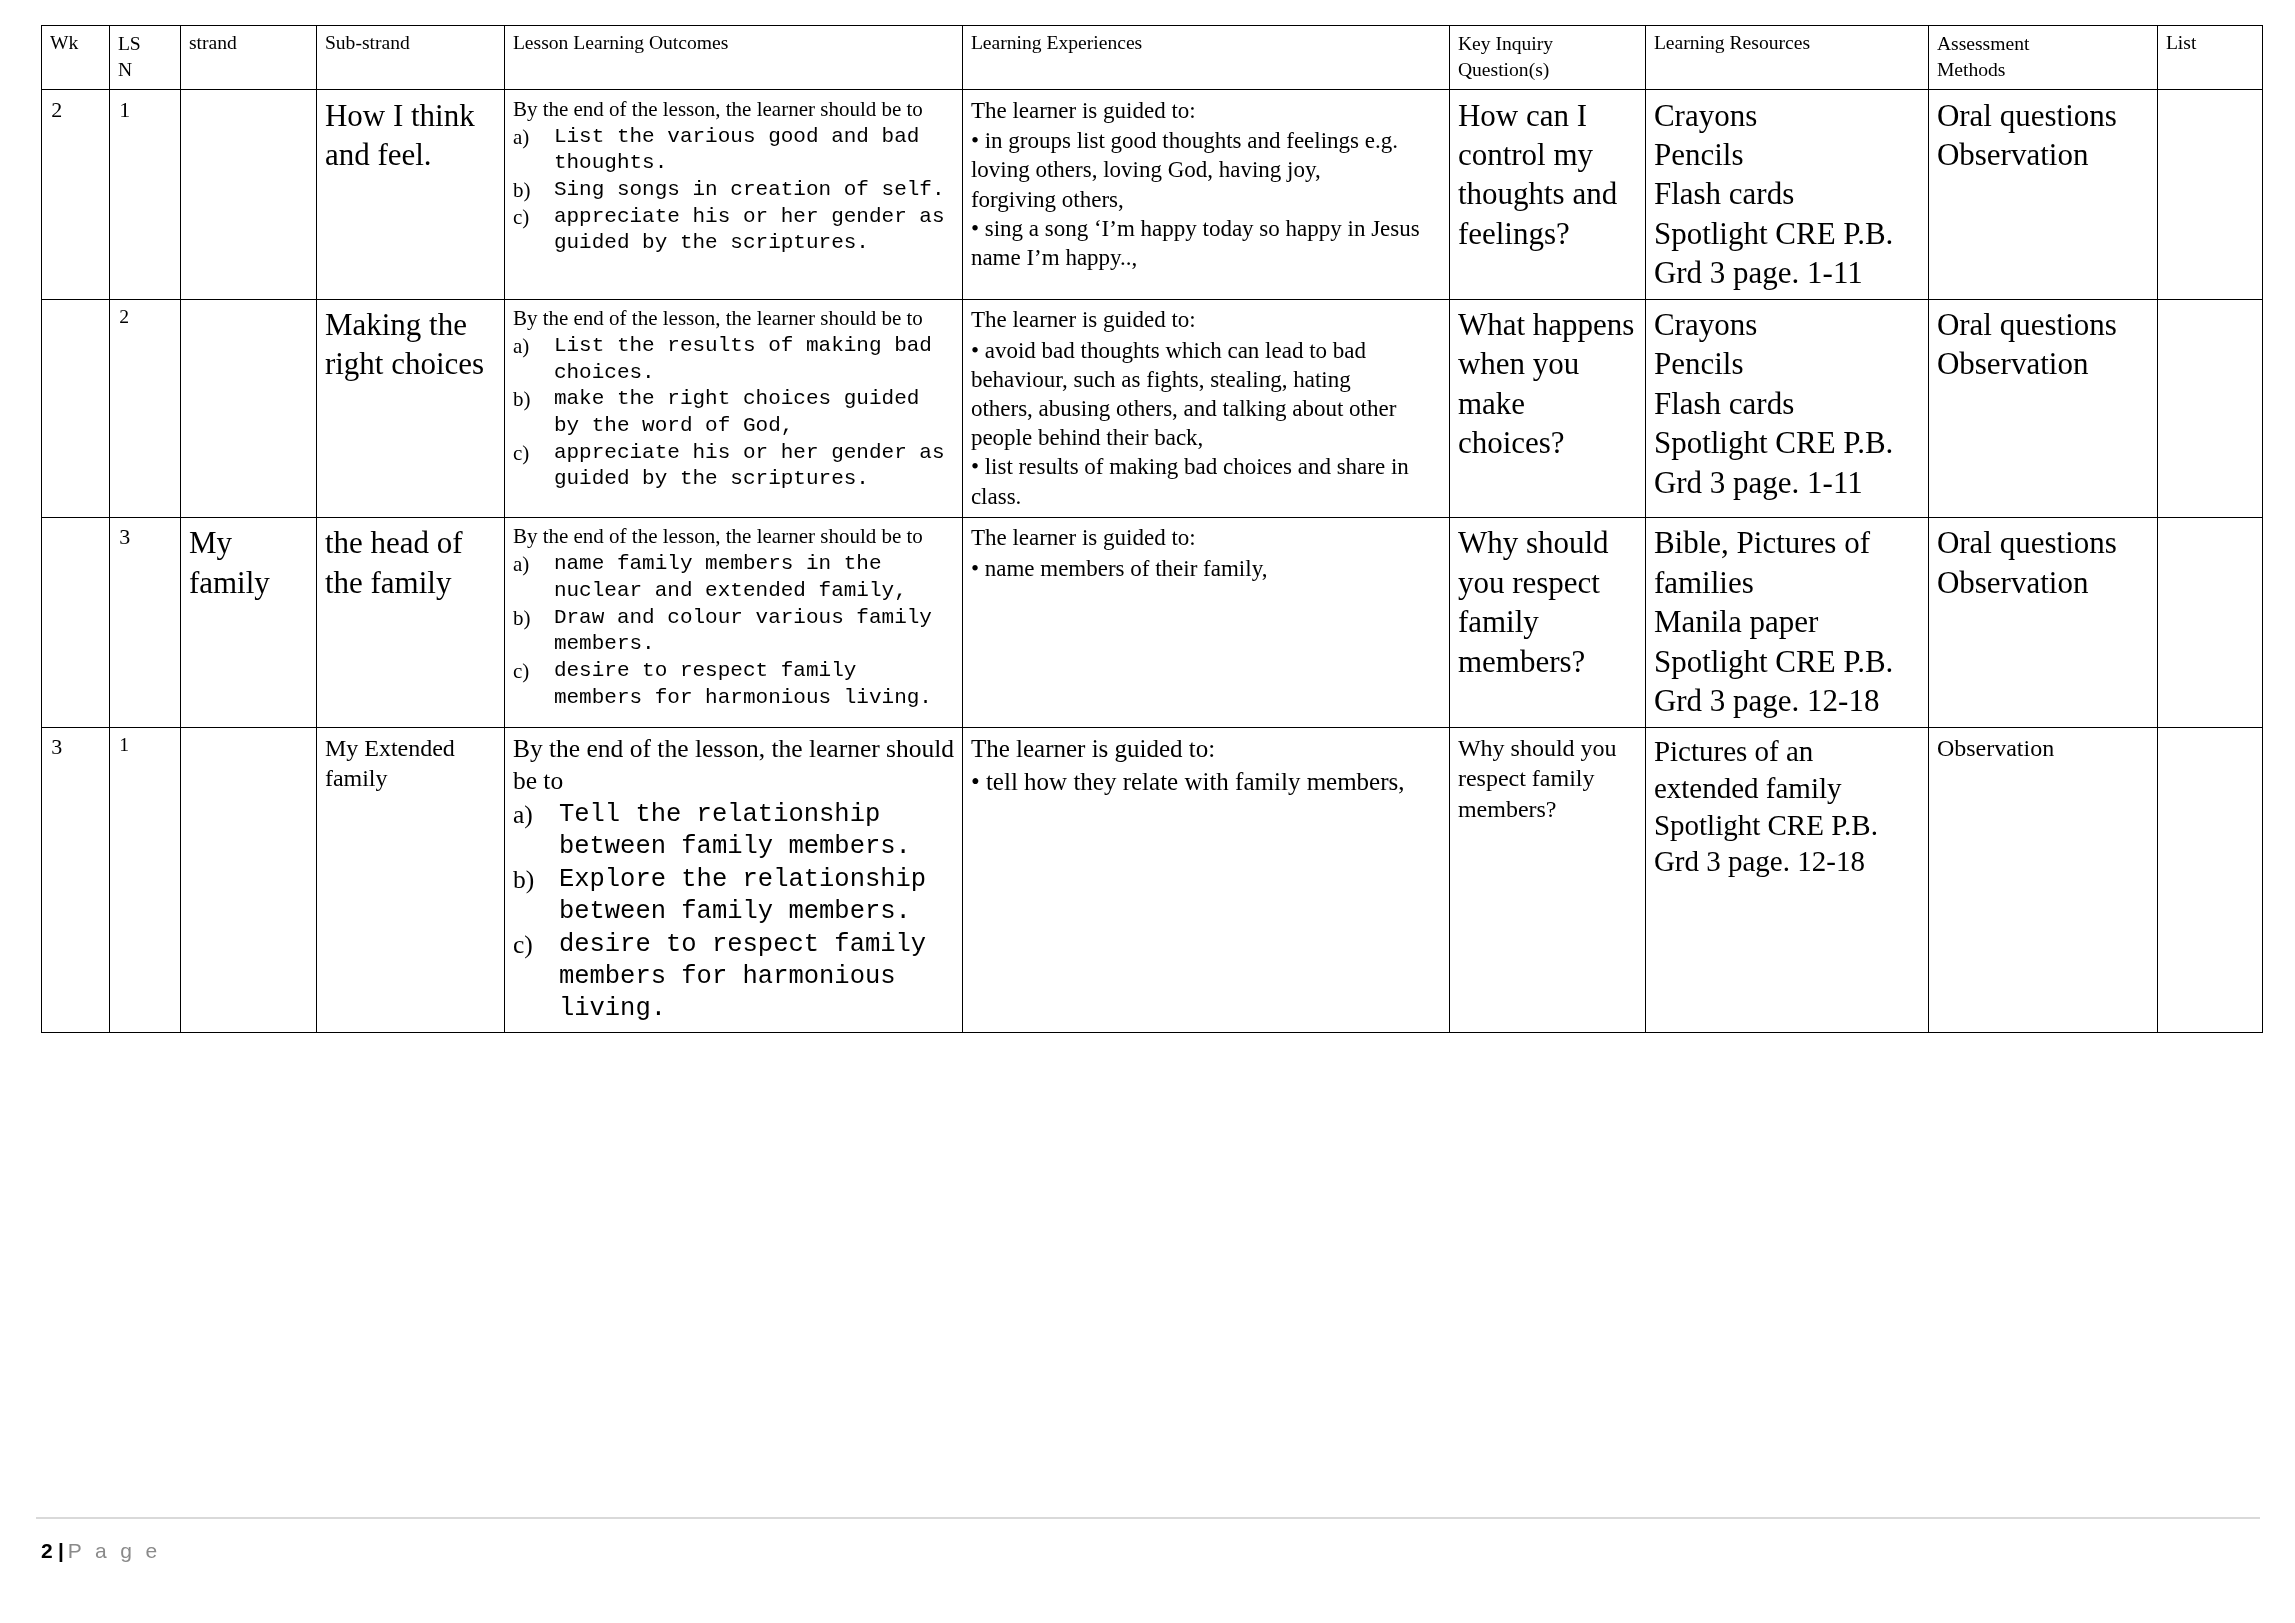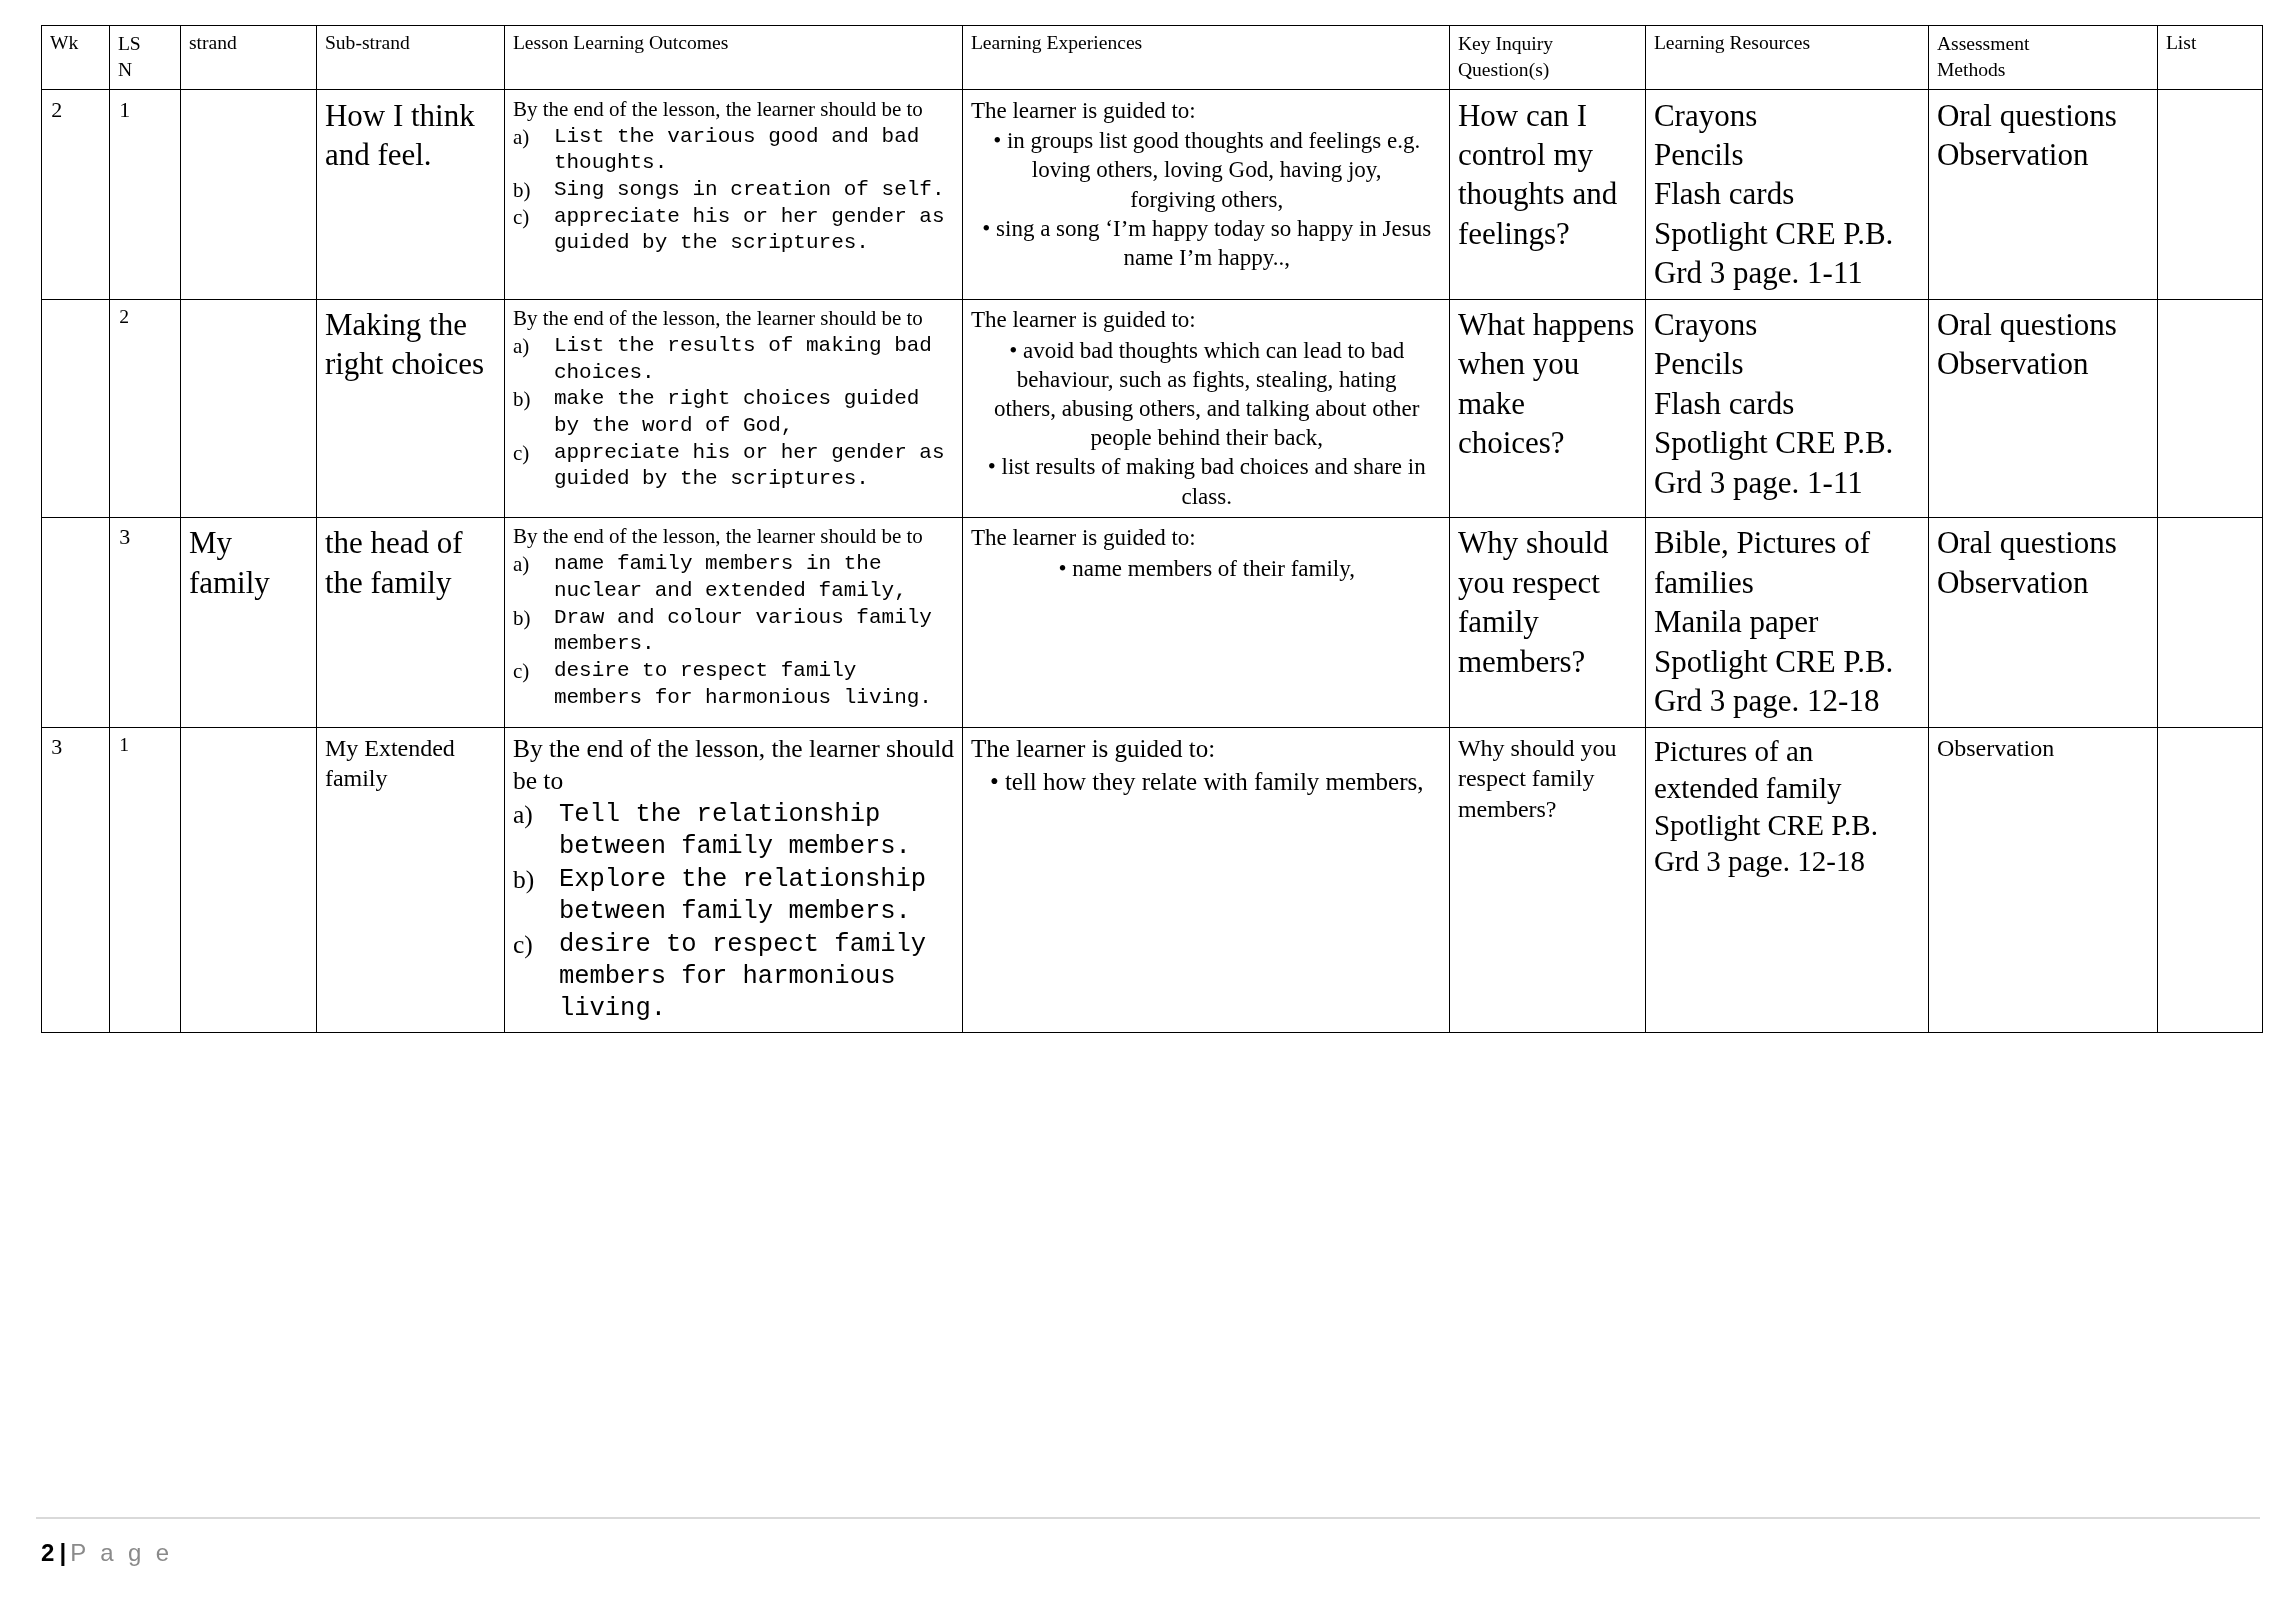--- a/index.html
+++ b/index.html
@@ -95,39 +95,39 @@
   }
   ul.abc > li .bd {
     flex: 1 1 auto;
     font-family: Liberation Mono, monospace;
   }
   tr.r4 ul.abc > li .mk { width: 46px; }
 
   
   ul.dots { list-style: none; margin: 0; padding: 0; }
   ul.dots > li { margin: 0; }
-  .plainline { margin: 0; text-align: center; }
+  .plainline { margin: 0; }
 
   .ital { }
 
   
   .footer-rule {
     position: absolute;
     left: 36px;
     top: 1517px;
     width: 2224px;
     height: 2px;
     background: #d9d9d9;
   }
   .footer {
     position: absolute;
     left: 41px;
     top: 1539px;
     font-family: "Liberation Sans", "DejaVu Sans", sans-serif;
-    font-size: 24px;
+    font-size: 21px;
     white-space: nowrap;
   }
   .footer .pgnum { font-weight: bold; color: #000000; }
   .footer .bar { color: #000000; font-weight: bold; padding: 0 3.9px 0 5.2px; }
   .footer .pgword { color: #8a8a8a; letter-spacing: 3.9px; }
 </style>
 </head>
 <body>
 
 <div class="page">

